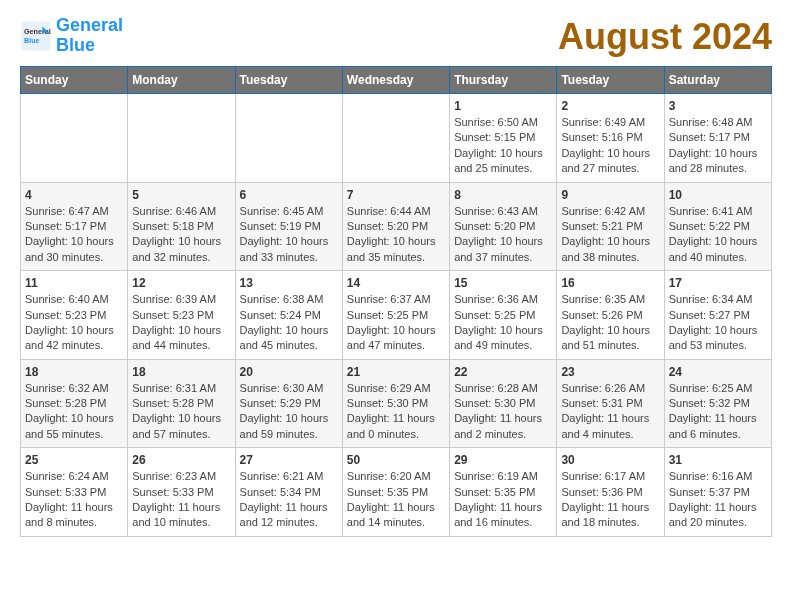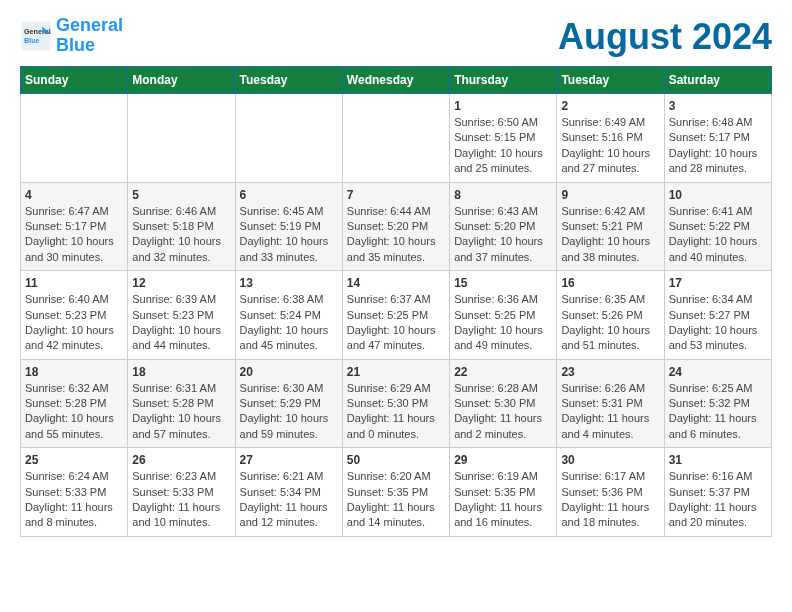--- a/index.html
+++ b/index.html
@@ -33,35 +33,35 @@
     .logo-icon {
       width: 32px;
       height: 32px;
     }
     .title-area {
       text-align: right;
     }
     .month-title {
       font-size: 36px;
       font-weight: bold;
-      color: #0369a1;
+      color: #a16207;
     }
     .location-subtitle {
       font-size: 15px;
       color: #555;
       margin-top: 2px;
     }
     .calendar-table {
       width: 100%;
       border-collapse: collapse;
       margin-top: 8px;
       font-size: 11px;
     }
     .calendar-table th {
-      background-color: #15803d;
+      background-color: #737373;
       color: #fff;
       padding: 6px 4px;
       text-align: left;
       font-size: 12px;
       font-weight: bold;
       border: 1px solid #1a6bb5;
     }
     .calendar-table td {
       vertical-align: top;
       padding: 5px 4px;

